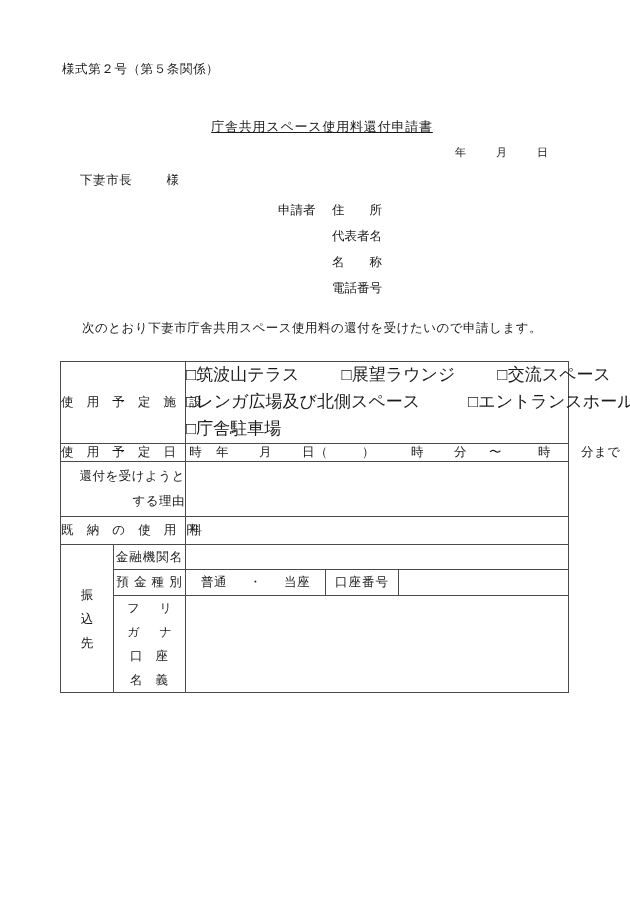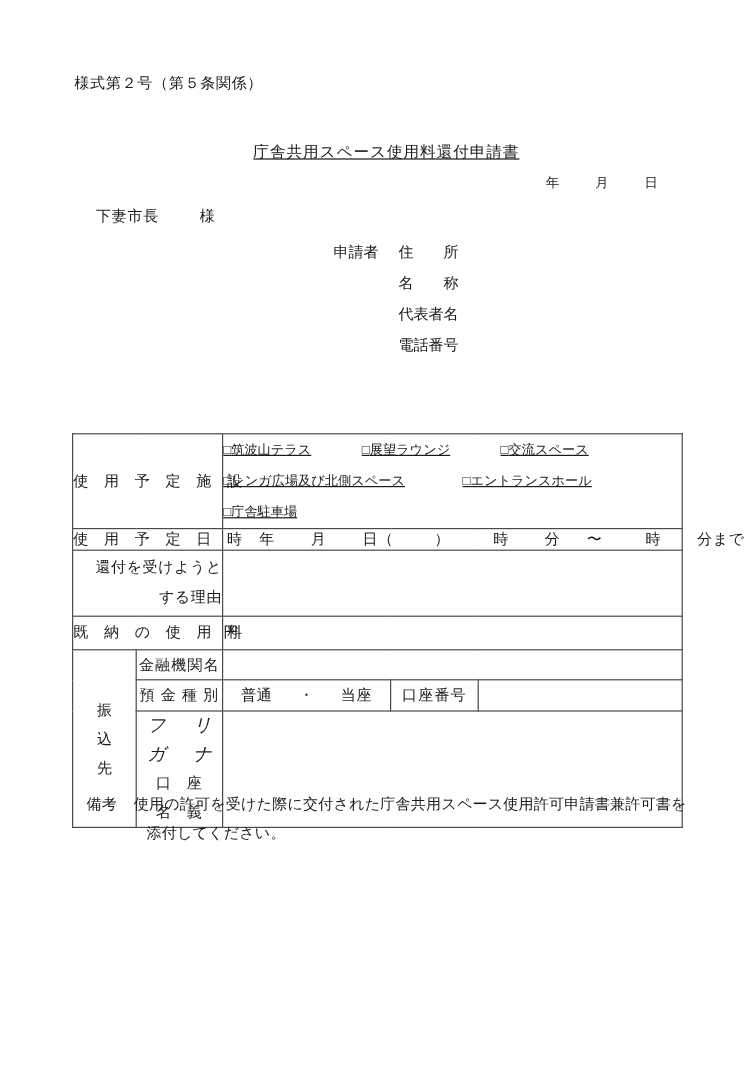--- a/index.html
+++ b/index.html
@@ -122,22 +122,21 @@
   .vert-lbl div { display: block; }
 
   .cb-cell {
     padding: 4px 0 4px 8px;
     line-height: 25px;
     font-size: 12.5px;
   }
   .cb-row { white-space: nowrap; }
   .cb {
     display: inline-block;
-    font-size: 11px;
-    text-decoration: underline;
+    font-size: 17px;
   }
   .gap2 { display: inline-block; width: 42px; }
   .gap3 { display: inline-block; width: 48px; }
 
   .datetime-cell {
     text-align: center;
     white-space: nowrap;
     padding: 4px 0;
     letter-spacing: 0.5px;
   }
@@ -155,24 +154,23 @@
 
   .deposit-type {
     text-align: center;
     letter-spacing: 0.5px;
     white-space: nowrap;
     padding: 4px 0;
   }
   .dot-gap { display: inline-block; width: 22px; }
 
   .furigana {
-    font-size: 15px;
+    font-size: 12px;
     letter-spacing: 4px;
     padding-left: 4px;
-    font-style: italic;
   }
   .kouza-meigi {
     letter-spacing: 5px;
     padding-left: 4px;
   }
   .stack-lbl {
     text-align: center;
     line-height: 24px;
   }
 
@@ -204,30 +202,31 @@
 
   <div class="addressee">
     <span>下妻市長</span><span class="sama">様</span>
   </div>
 
   <div class="applicant">
     <div class="arow">
       <span class="alabel">申請者</span><span>住　　所</span>
     </div>
     <div class="arow">
+      <span class="alabel"></span><span>代表者名</span>
+    </div>
+    <div class="arow">
       <span class="alabel"></span><span>名　　称</span>
     </div>
     <div class="arow">
-      <span class="alabel"></span><span>代表者名</span>
-    </div>
-    <div class="arow">
       <span class="alabel"></span><span>電話番号</span>
     </div>
   </div>
 
+  <div class="intro">次のとおり下妻市庁舎共用スペース使用料の還付を受けたいので申請します。</div>
 
   <table class="form-table">
     <colgroup>
       <col style="width:53px">
       <col style="width:72px">
       <col style="width:140px">
       <col style="width:73px">
       <col style="width:170px">
     </colgroup>
     <tbody>
@@ -287,18 +286,14 @@
       <tr>
         <td class="stack-lbl" style="height:48px;">
           <div class="furigana">フ　リ　ガ　ナ</div>
           <div class="kouza-meigi">口 座 名 義</div>
         </td>
         <td colspan="3"></td>
       </tr>
     </tbody>
   </table>
 
-  <div class="note">
-    <div><span class="note-label">備考</span><span>使用の許可を受けた際に交付された庁舎共用スペース使用許可申請書兼許可書を</span></div>
-    <div class="note-line2">添付してください。</div>
-  </div>
 
 </div>
 
 </body></html>

